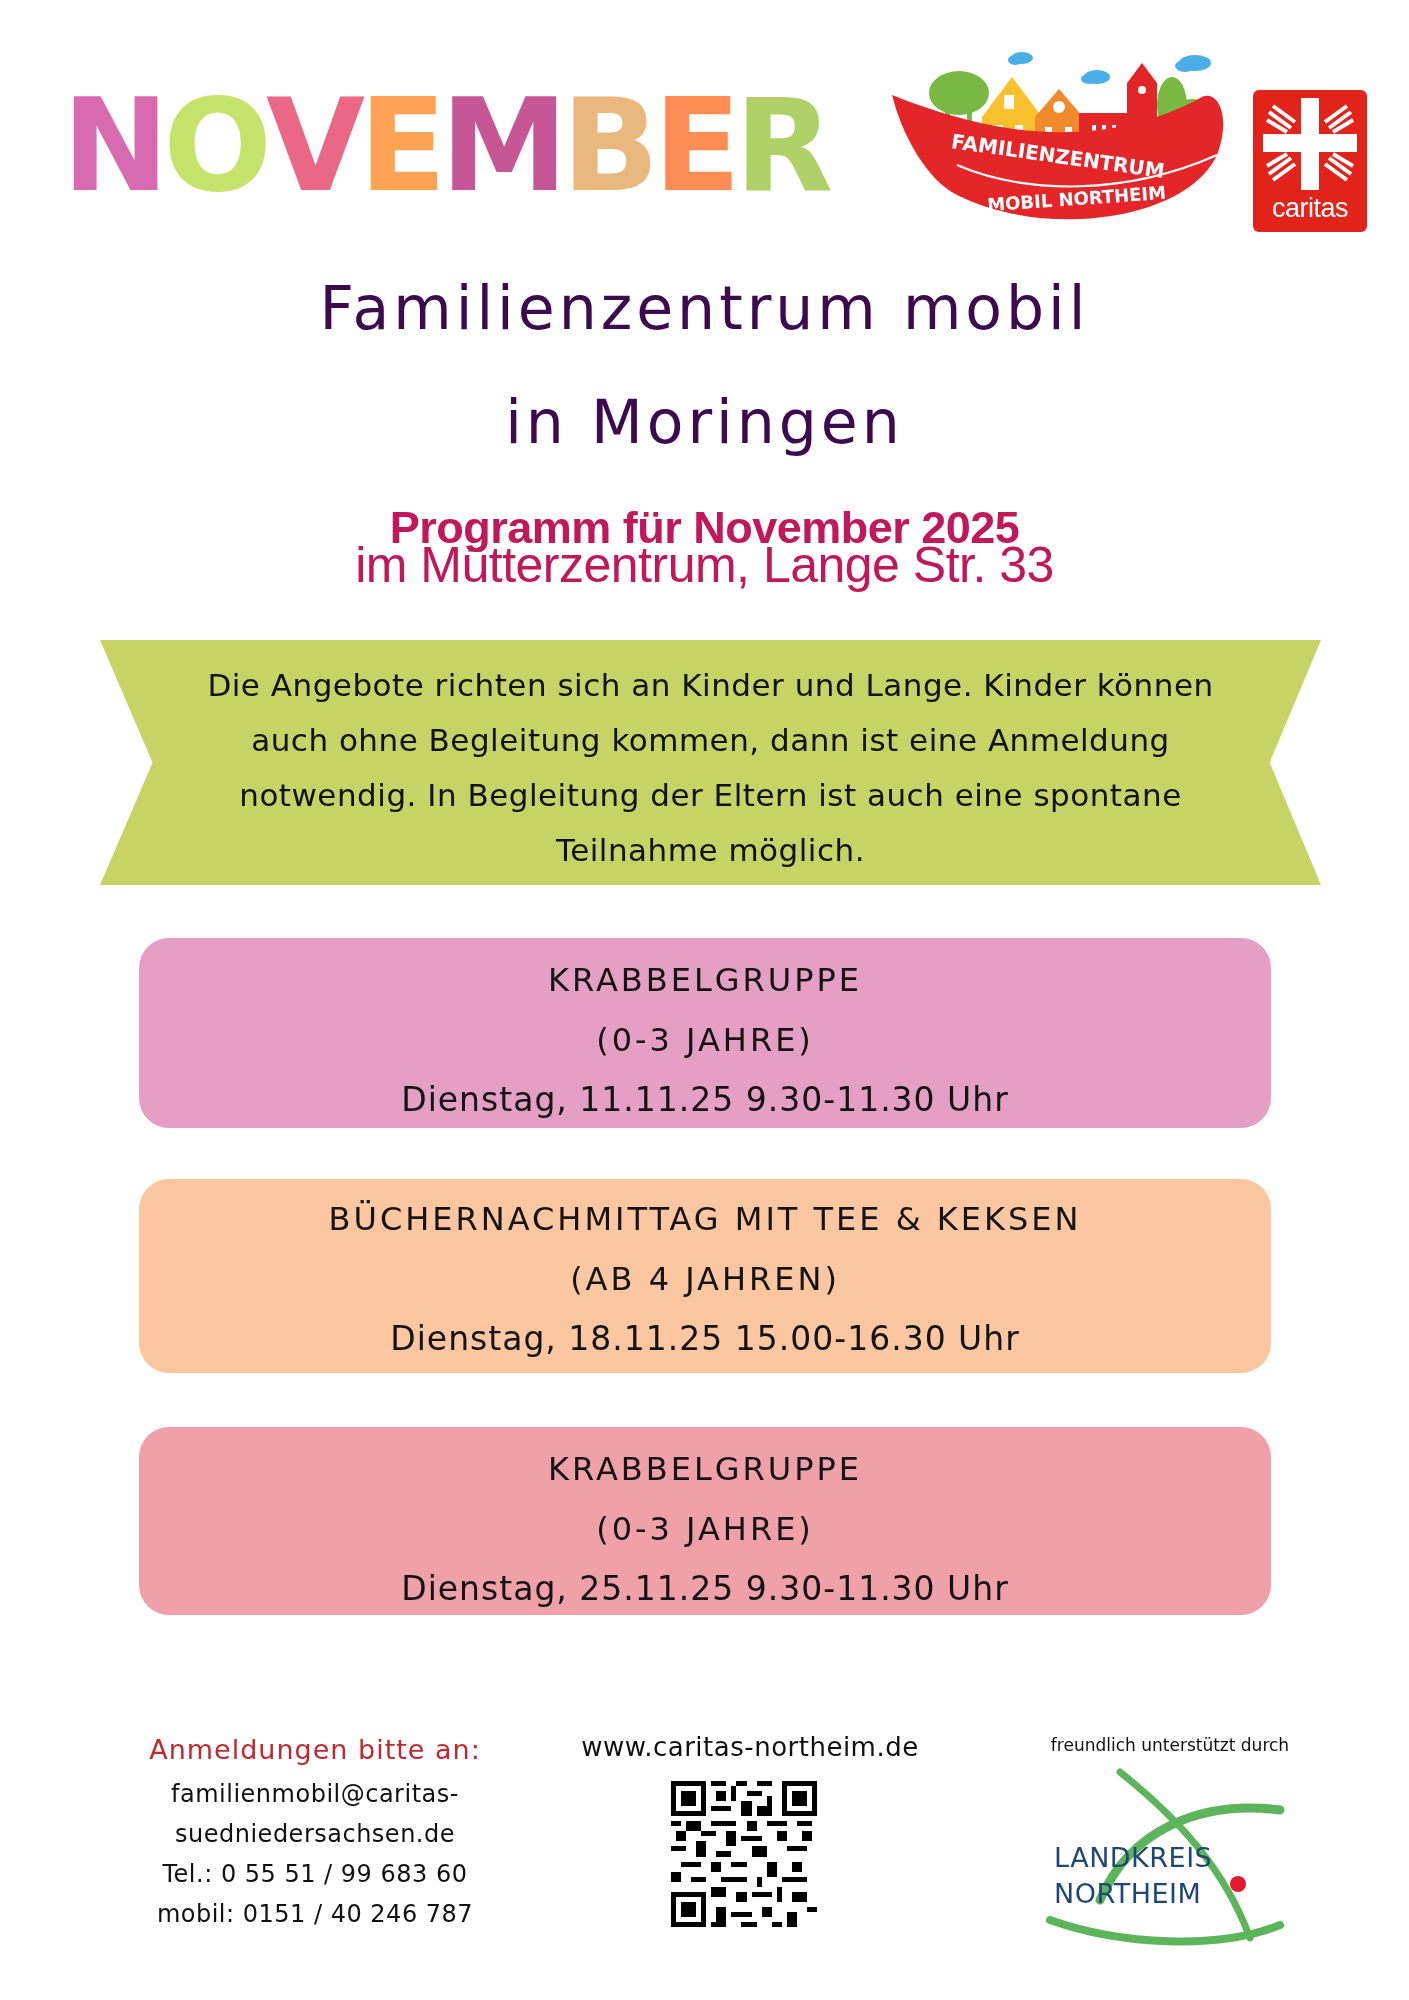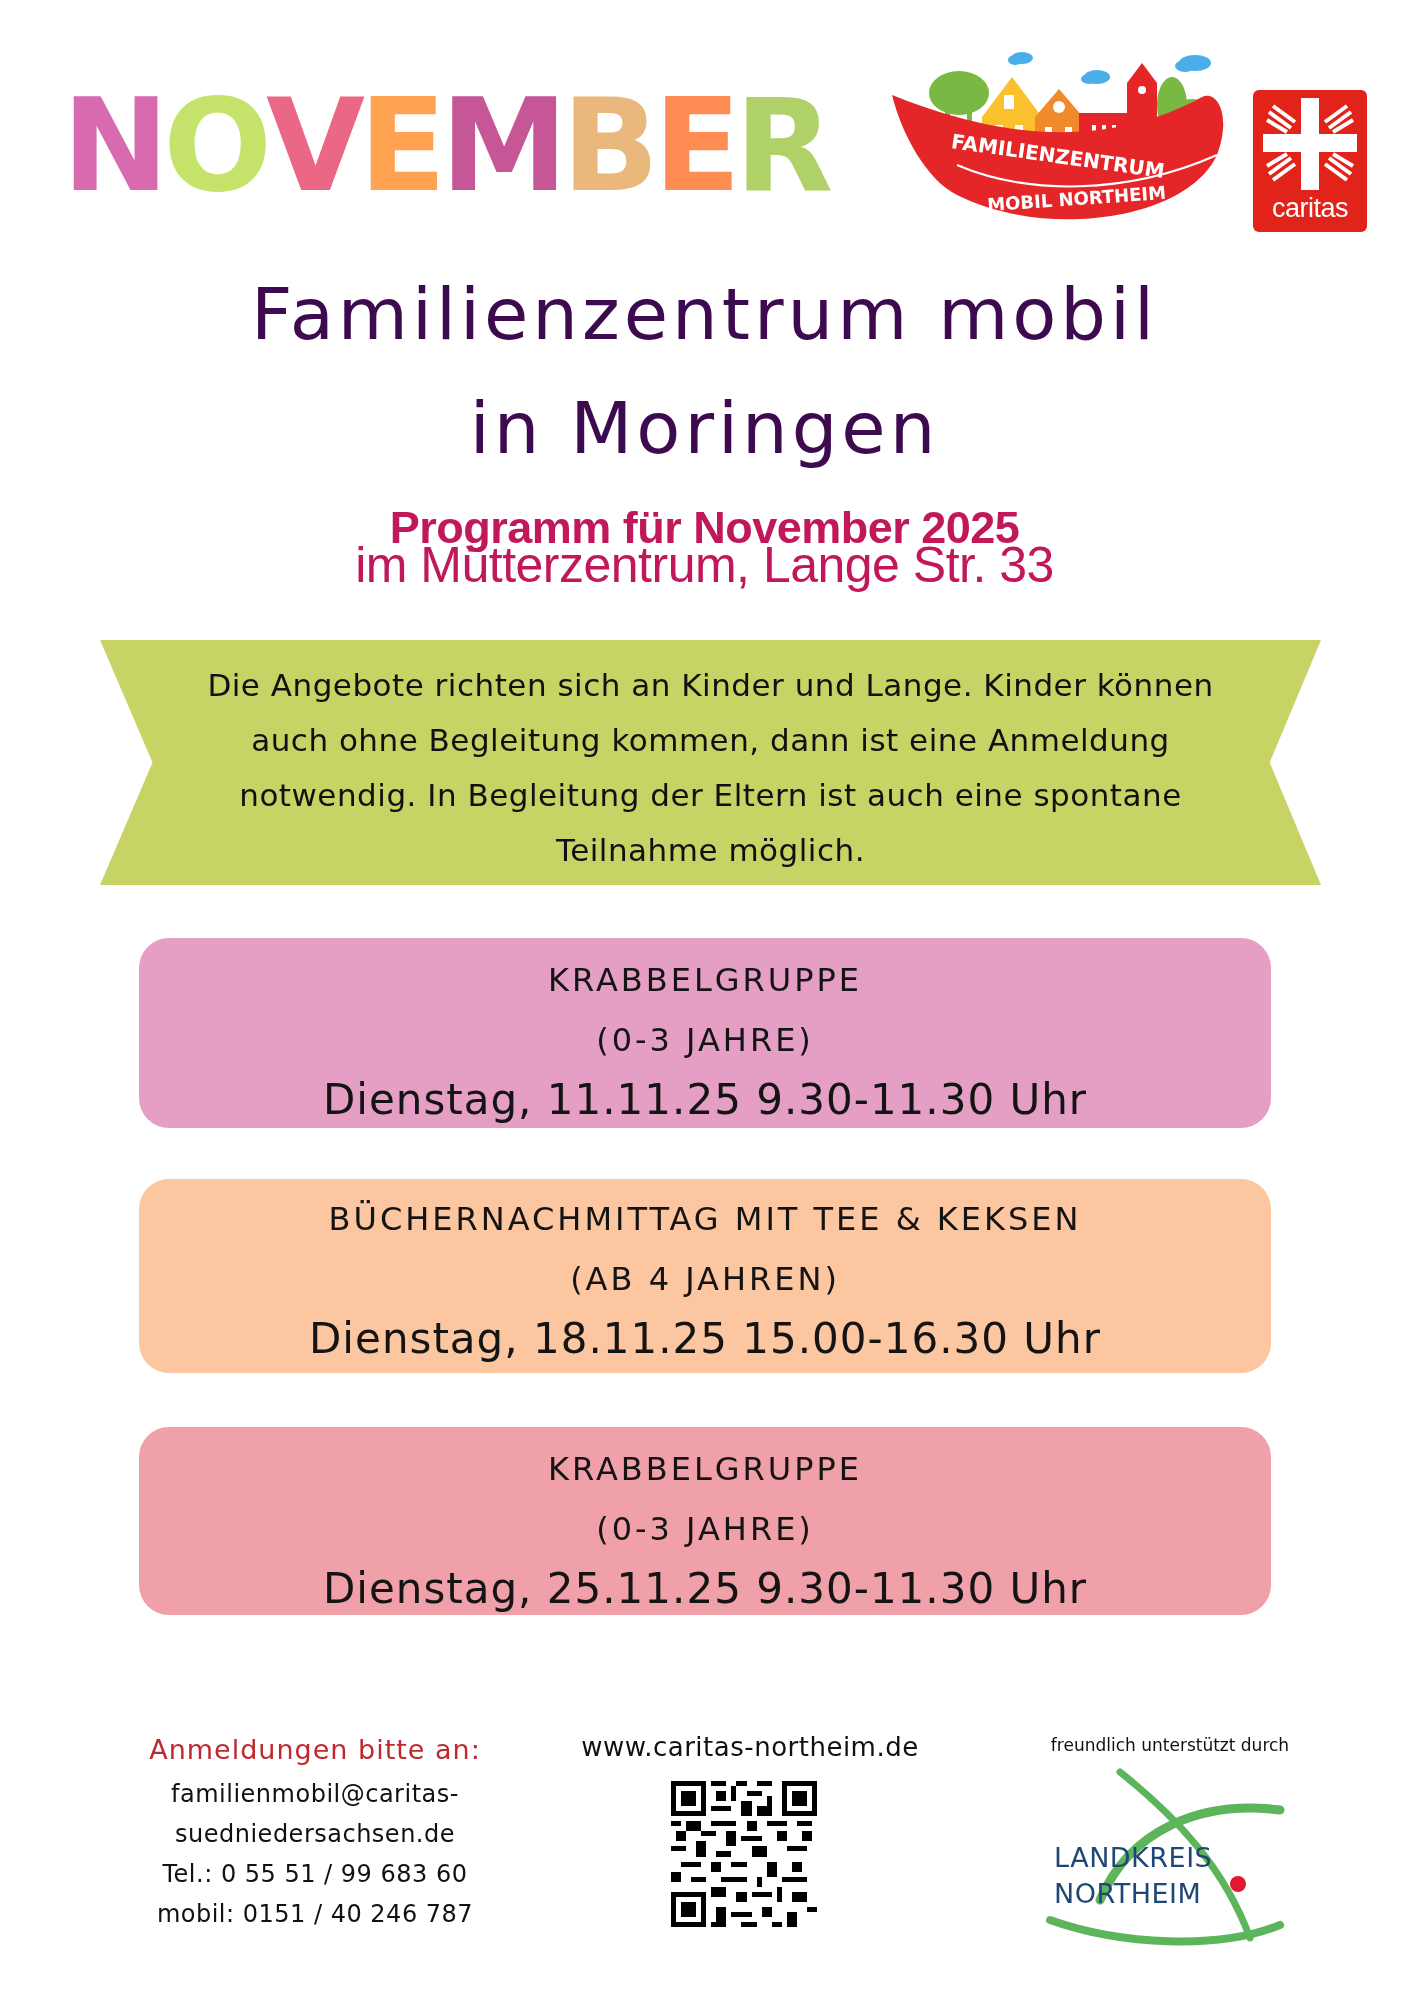--- a/index.html
+++ b/index.html
@@ -38,21 +38,21 @@
       color: #ffffff; font-family: "Liberation Sans", sans-serif; font-size: 27px;
       letter-spacing: -0.5px;
     }
 
     
     .title {
       left: 0; width: 1409px; text-align: center;
       color: #3d0a4f;
       font-family: "DejaVu Sans", sans-serif;
       font-weight: normal;
-      font-size: 72px;
+      font-size: 60px;
       letter-spacing: 4px;
       line-height: 1;
       margin: 0;
     }
     .title.l1 { top: 278px; }
     .title.l2 { top: 392px; }
 
     .subtitle {
       left: 0; width: 1409px; text-align: center;
       color: #c0185a;
@@ -79,21 +79,21 @@
 
     
     .event {
       left: 139px; width: 1132px;
       text-align: center;
       font-family: "DejaVu Sans", sans-serif;
       color: #141414;
       border-radius: 30px;
     }
     .event .line {
-      display: block; font-size: 42px; line-height: 60px; letter-spacing: 1px;
+      display: block; font-size: 33px; line-height: 60px; letter-spacing: 1px;
     }
     .event .line.caps { letter-spacing: 3px; font-size: 32px; }
     .event.e1 { top: 938px; height: 190px; background: #e59ec4; padding-top: 12px; box-sizing: border-box; }
     .event.e2 { top: 1179px; height: 194px; background: #fbc6a0; padding-top: 10px; box-sizing: border-box; }
     .event.e3 { top: 1427px; height: 188px; background: #f0a0a8; padding-top: 12px; box-sizing: border-box; }
 
     
     .contact {
       left: 130px; top: 1730px; width: 370px; text-align: center;
       font-family: "DejaVu Sans", sans-serif;

